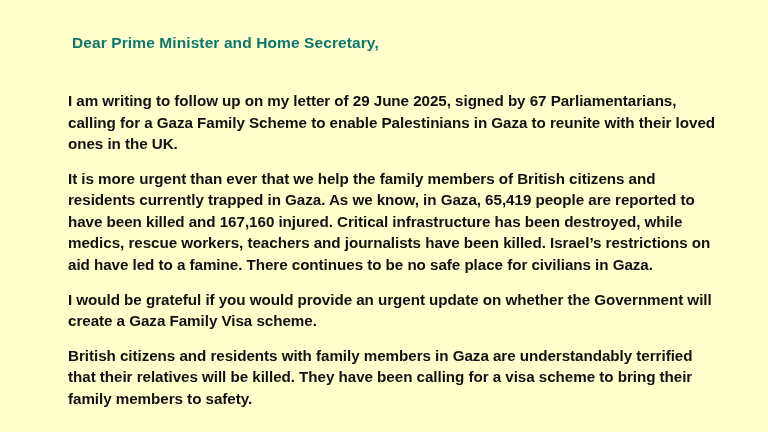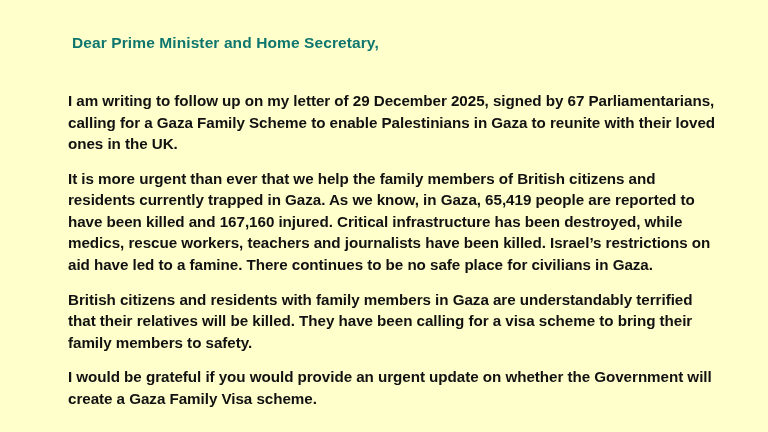--- a/index.html
+++ b/index.html
@@ -49,19 +49,19 @@
     margin-bottom: 0;
   }
 </style>
 </head>
 <body>
 
 <div class="page">
   <div class="letter">
     <div class="salutation">Dear Prime Minister and Home Secretary,</div>
     <div class="body-block">
-      <p class="para">I am writing to follow up on my letter of 29 December 2025, signed by 67 Parliamentarians, calling for a Gaza Family Scheme to enable Palestinians in Gaza to reunite with their loved ones in the UK.</p>
+      <p class="para">I am writing to follow up on my letter of 29 June 2025, signed by 67 Parliamentarians, calling for a Gaza Family Scheme to enable Palestinians in Gaza to reunite with their loved ones in the UK.</p>
       <p class="para">It is more urgent than ever that we help the family members of British citizens and residents currently trapped in Gaza. As we know, in Gaza, 65,419 people are reported to have been killed and 167,160 injured. Critical infrastructure has been destroyed, while medics, rescue workers, teachers and journalists have been killed. Israel’s restrictions on aid have led to a famine. There continues to be no safe place for civilians in Gaza.</p>
+      <p class="para">I would be grateful if you would provide an urgent update on whether the Government will create a Gaza Family Visa scheme.</p>
       <p class="para">British citizens and residents with family members in Gaza are understandably terrified that their relatives will be killed. They have been calling for a visa scheme to bring their family members to safety.</p>
-      <p class="para">I would be grateful if you would provide an urgent update on whether the Government will create a Gaza Family Visa scheme.</p>
     </div>
   </div>
 </div>
 
 </body></html>

